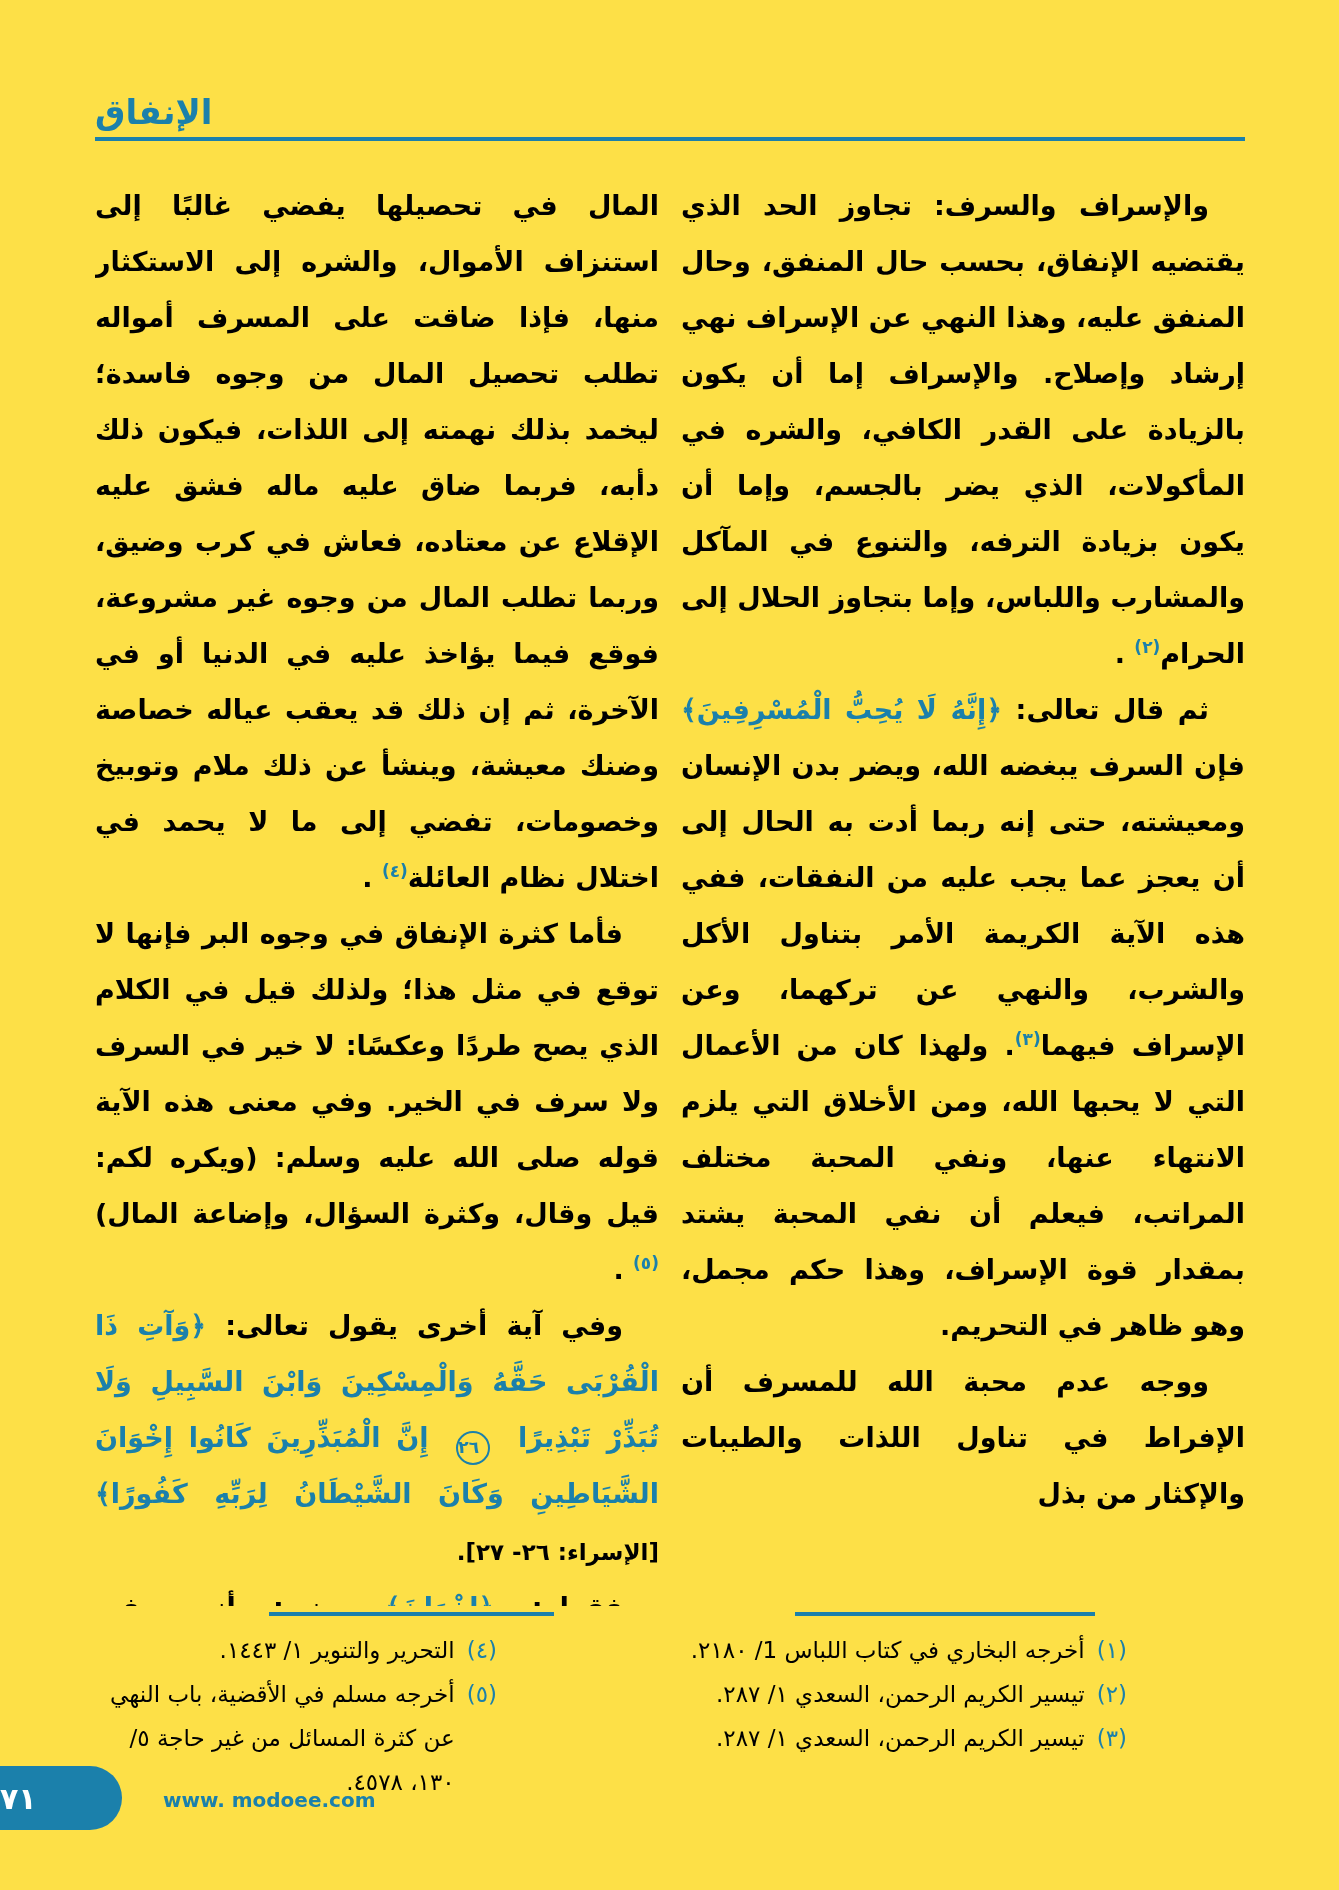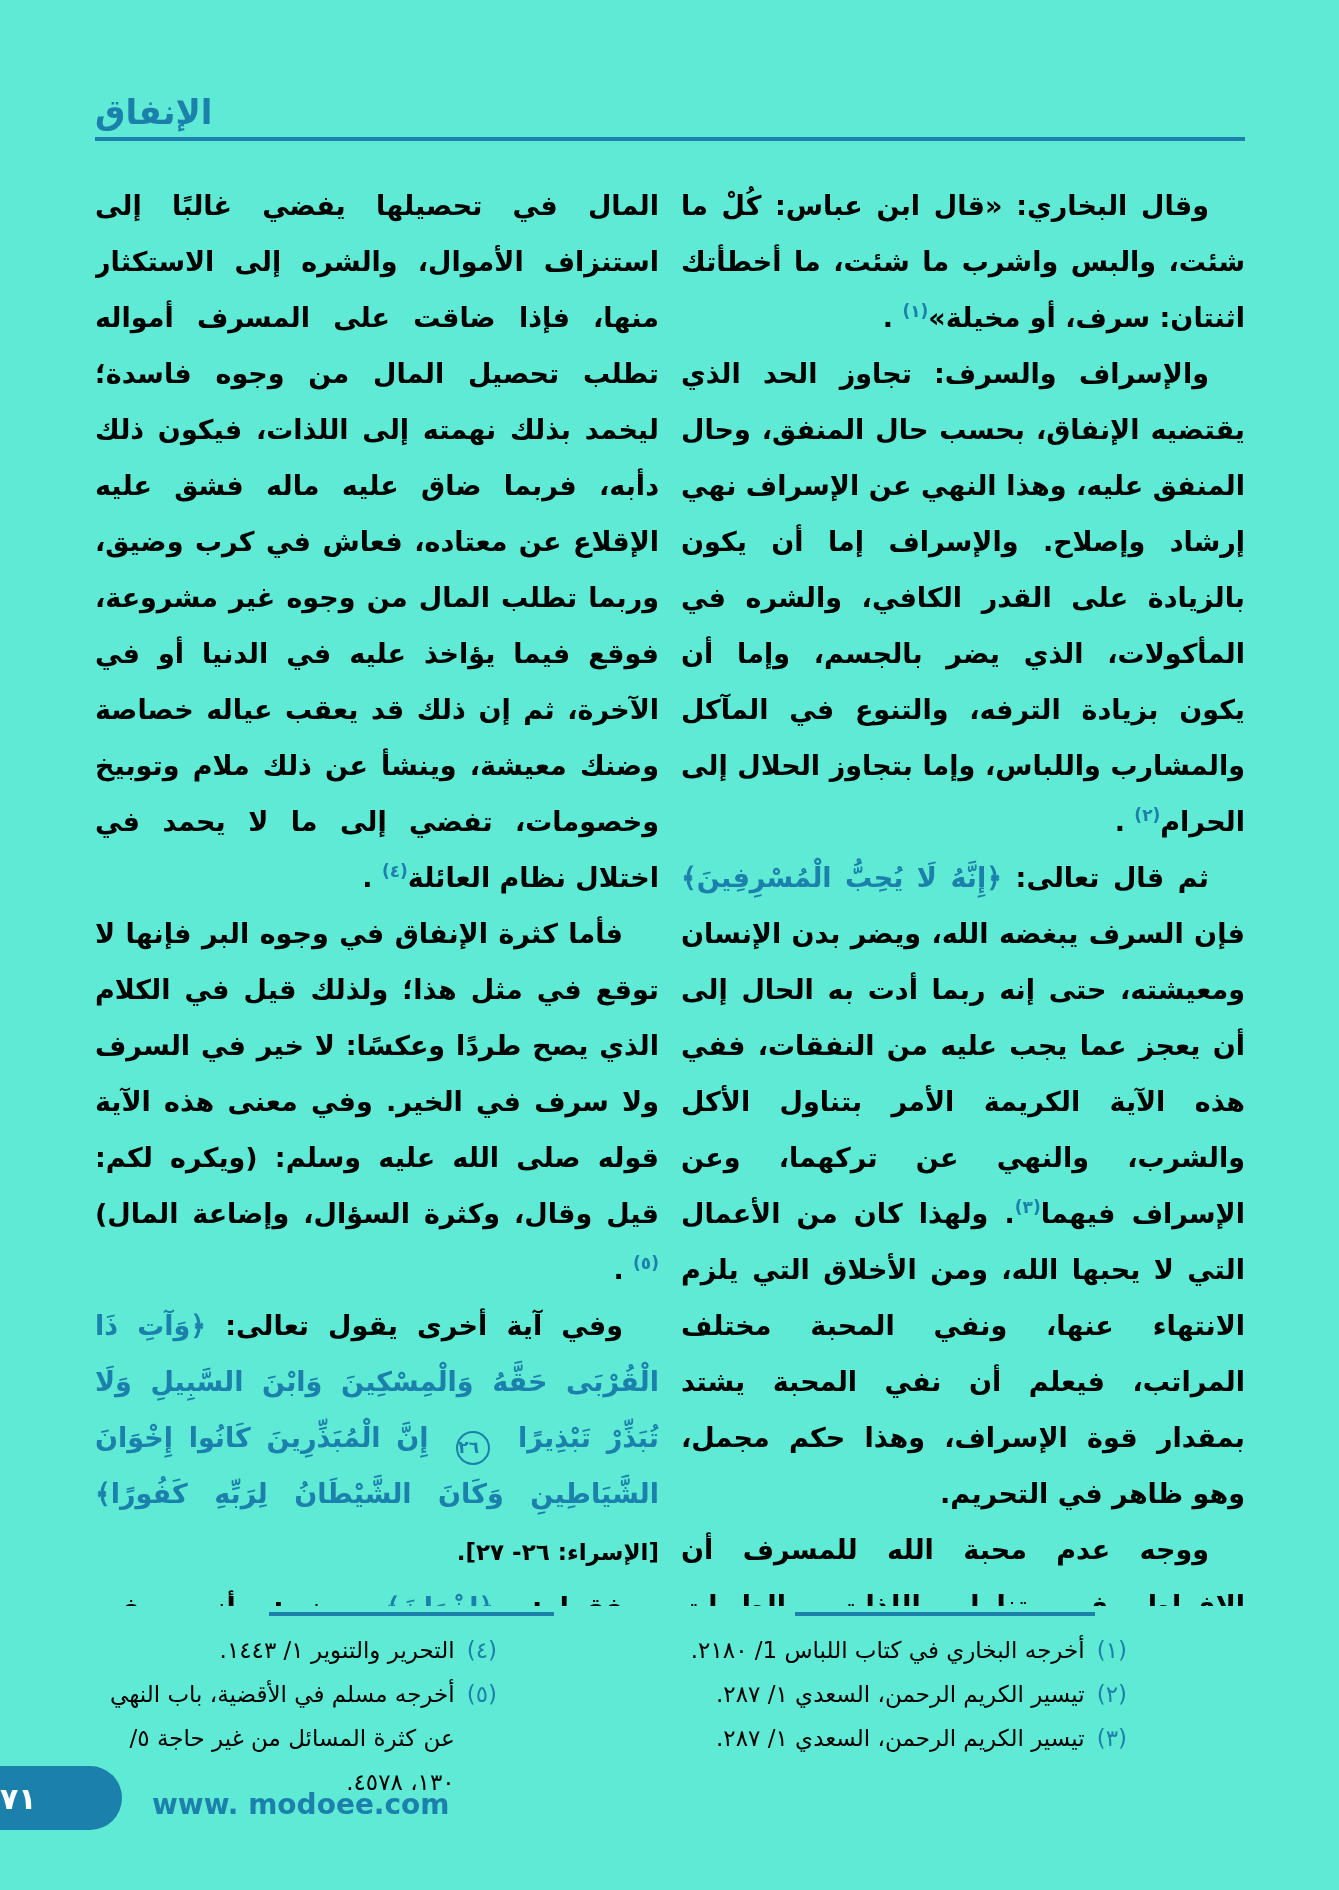--- a/index.html
+++ b/index.html
@@ -1,20 +1,20 @@
 <!DOCTYPE html>
 <html lang="ar" dir="rtl"><head>
 <meta charset="utf-8">
 <style>
   html,body { margin:0; padding:0; background:#e8e8e8; }
   .page {
     position:relative;
     width:1339px; height:1890px;
     margin:0 auto;
-    background:#5eead4;
+    background:#fde047;
     font-family:"DejaVu Sans", sans-serif;
     direction:rtl;
     overflow:hidden;
     color:#000;
   }
   
   .header { position:absolute; top:0; left:95px; right:94px; }
   .header-title {
     margin-top:92px;
     text-align:left;
@@ -67,40 +67,39 @@
     position:absolute; left:0; top:1766px;
     width:122px; height:64px;
     background:#1b80ab;
     border-radius:0 32px 32px 0;
     color:#fff;
     display:flex; align-items:center; justify-content:flex-start;
     font-size:30px; font-weight:bold;
     direction:ltr;
   }
   .website {
-    position:absolute; left:152px; top:1788px;
-    color:#1b80ab; font-size:28px; font-weight:bold;
+    position:absolute; left:163px; top:1788px;
+    color:#1b80ab; font-size:20px; font-weight:bold;
     direction:ltr;
   }
 </style>
 </head>
 <body>
 
 <div class="page">
 
   <div class="header">
     <div class="header-title">الإنفاق</div>
     <div class="header-rule"></div>
   </div>
 
   <div class="columns">
 
     <div class="column col-a">
       <div class="column-body">
-          <p class="para"><span class="txt">وقال البخاري: «قال ابن عباس: كُلْ ما شئت، والبس واشرب ما شئت، ما أخطأتك اثنتان: سرف، أو مخيلة»</span><sup class="fnref">(١)</sup><span class="txt"> .</span></p>
           <p class="para"><span class="txt">والإسراف والسرف: تجاوز الحد الذي يقتضيه الإنفاق، بحسب حال المنفق، وحال المنفق عليه، وهذا النهي عن الإسراف نهي إرشاد وإصلاح. والإسراف إما أن يكون بالزيادة على القدر الكافي، والشره في المأكولات، الذي يضر بالجسم، وإما أن يكون بزيادة الترفه، والتنوع في المآكل والمشارب واللباس، وإما بتجاوز الحلال إلى الحرام</span><sup class="fnref">(٢)</sup><span class="txt"> .</span></p>
           <p class="para"><span class="txt">ثم قال تعالى: </span><span class="quran">﴿إِنَّهُ لَا يُحِبُّ الْمُسْرِفِينَ﴾</span><span class="txt"> فإن السرف يبغضه الله، ويضر بدن الإنسان ومعيشته، حتى إنه ربما أدت به الحال إلى أن يعجز عما يجب عليه من النفقات، ففي هذه الآية الكريمة الأمر بتناول الأكل والشرب، والنهي عن تركهما، وعن الإسراف فيهما</span><sup class="fnref">(٣)</sup><span class="txt">. ولهذا كان من الأعمال التي لا يحبها الله، ومن الأخلاق التي يلزم الانتهاء عنها، ونفي المحبة مختلف المراتب، فيعلم أن نفي المحبة يشتد بمقدار قوة الإسراف، وهذا حكم مجمل، وهو ظاهر في التحريم.</span></p>
           <p class="para"><span class="txt">ووجه عدم محبة الله للمسرف أن الإفراط في تناول اللذات والطيبات والإكثار من بذل</span></p>
         </div>
       <div class="fn-sep"></div>
       <div class="footnotes">
           <div class="footnote">
             <span class="fn-num">(١)</span>
             <span class="fn-text">أخرجه البخاري في كتاب اللباس 1/ ٢١٨٠.</span>
           </div>

